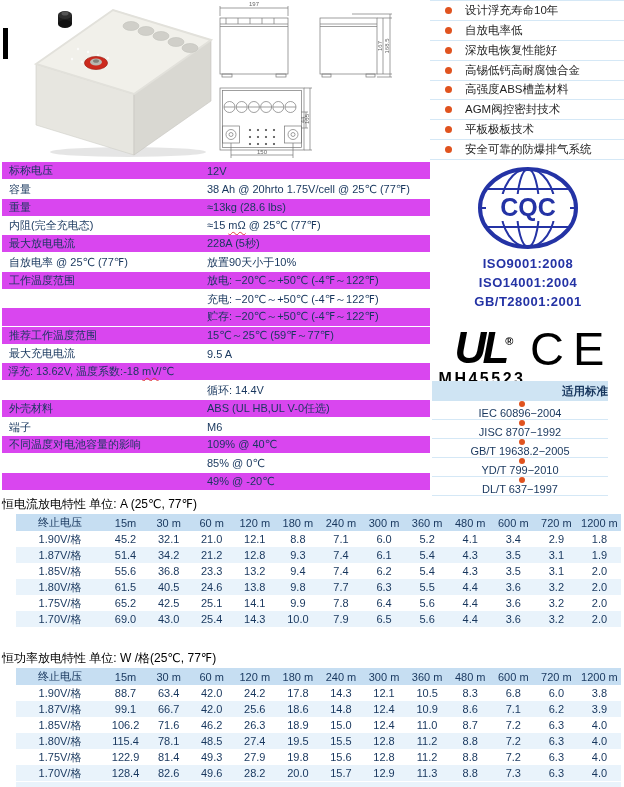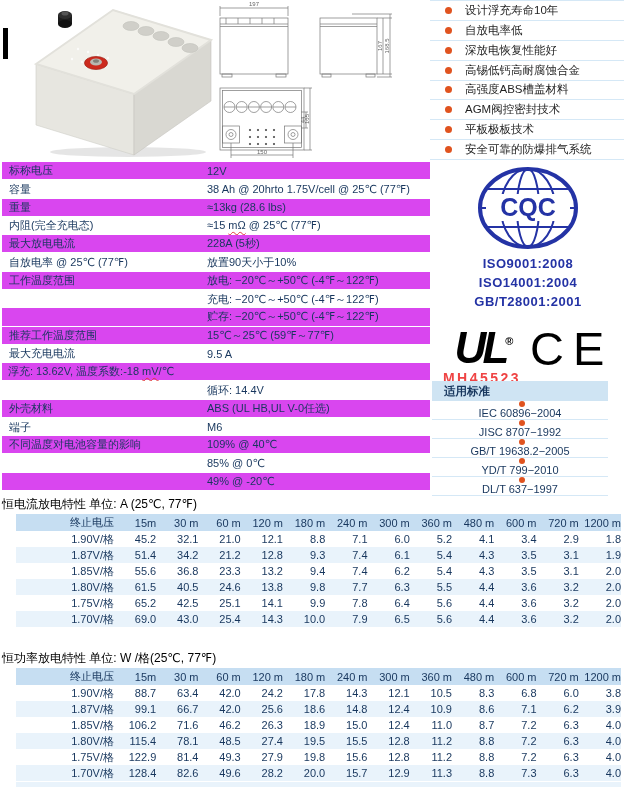--- a/index.html
+++ b/index.html
@@ -35,35 +35,35 @@
 
   
   .certs{position:absolute;left:432px;top:162px;width:192px;height:330px;}
   .cqc{ text-align:center;margin-top:4px;height:88px;}
   .iso-line{text-align:center;color:#2433a5;font-weight:bold;font-size:13px;
     line-height:19px;letter-spacing:.5px;}
   .ulce{display:flex;align-items:flex-start;margin-top:9px;padding-left:4px;}
   .ul-wrap{width:92px;text-align:center;color:#000;}
   .ul-letters{font-size:44px;font-weight:bold;font-style:italic;letter-spacing:-4px;line-height:42px;}
   .ul-reg{font-size:11px;vertical-align:18px;font-style:normal;}
-  .ul-code{font-size:14px;font-weight:bold;letter-spacing:2.5px;margin-top:1px;color:#ef4444;}
+  .ul-code{font-size:16px;font-weight:bold;letter-spacing:2.5px;margin-top:1px;color:#000000;}
   .ce{font-size:47px;letter-spacing:9px;line-height:58px;margin-left:2px;color:#000;font-weight:400;}
-  .standards{position:absolute;left:0;right:16px;top:219px;}
+  .standards{position:absolute;left:0;right:16px;top:219px;text-align:right;}
   .standards-title{background:#cfe4f3;height:20px;line-height:20px;padding-left:12px;
     font-weight:bold;font-size:11.5px;color:#17365d;}
   .std-item{display:flex;align-items:center;height:18px;border-bottom:1px solid #d5e8f6;
     font-size:11px;color:#17365d;flex-direction:column;}
   .std-bullet{width:6px;height:6px;border-radius:50%;background:#e0531f;margin:0 8px 0 12px;flex:none;}
 
   
   .tbl-title{position:absolute;left:2px;font-size:12px;font-weight:normal;color:#000;white-space:nowrap;}
   .t1{top:496px;} .t2{top:650px;}
   .dtable{position:absolute;left:16px;width:605px;font-size:11px;color:#17365d;}
   .dt0{top:514px;} .dt1{top:668px;}
-  .drow{display:grid;grid-template-columns:88px repeat(12,1fr);height:16px;align-items:center;text-align:right;padding-left:10px;}
+  .drow{display:grid;grid-template-columns:88px repeat(12,1fr);height:16px;align-items:center;text-align:center;}
   .drow.header{height:17px;background:#c6def2;}
   .drow.pale{background:#e9f3fb;}
   .drow.white{background:#fff;}
   .cutoff{position:absolute;left:16px;top:782px;width:605px;height:5px;background:#e9f3fb;}
 
   svg text{font-family:"Liberation Sans","DejaVu Sans",sans-serif;}
 </style>
 </head>
 <body>
 

